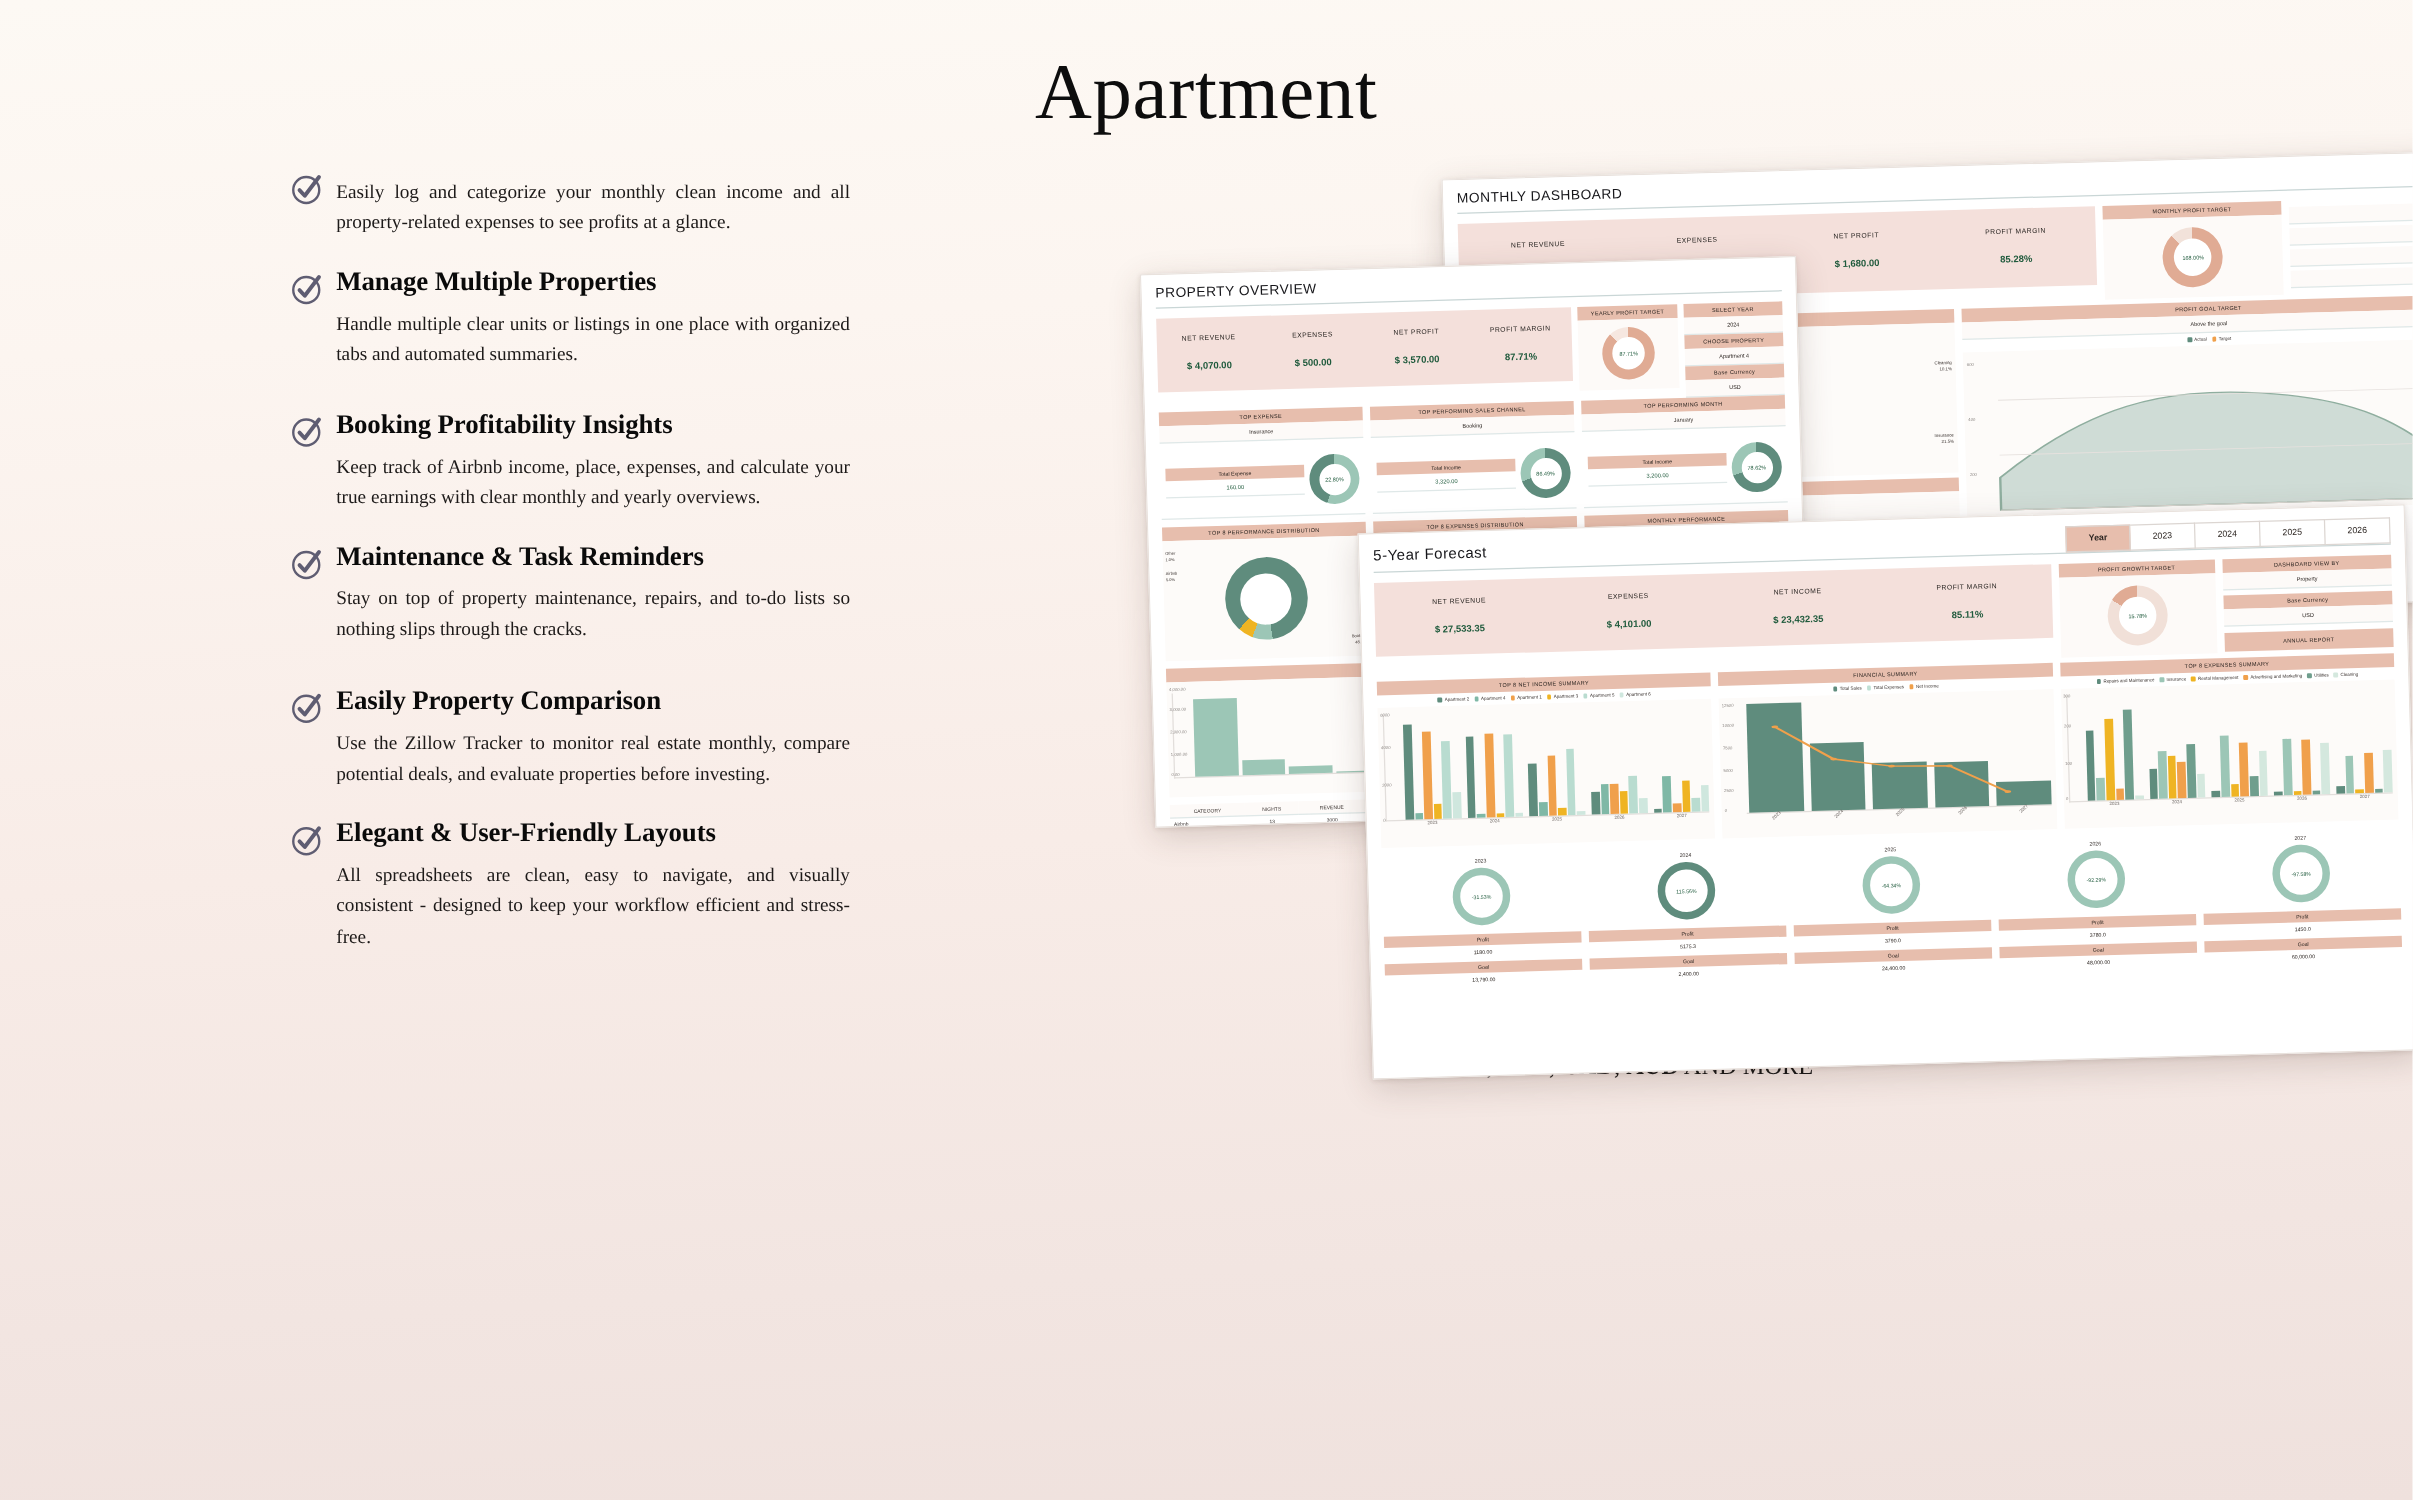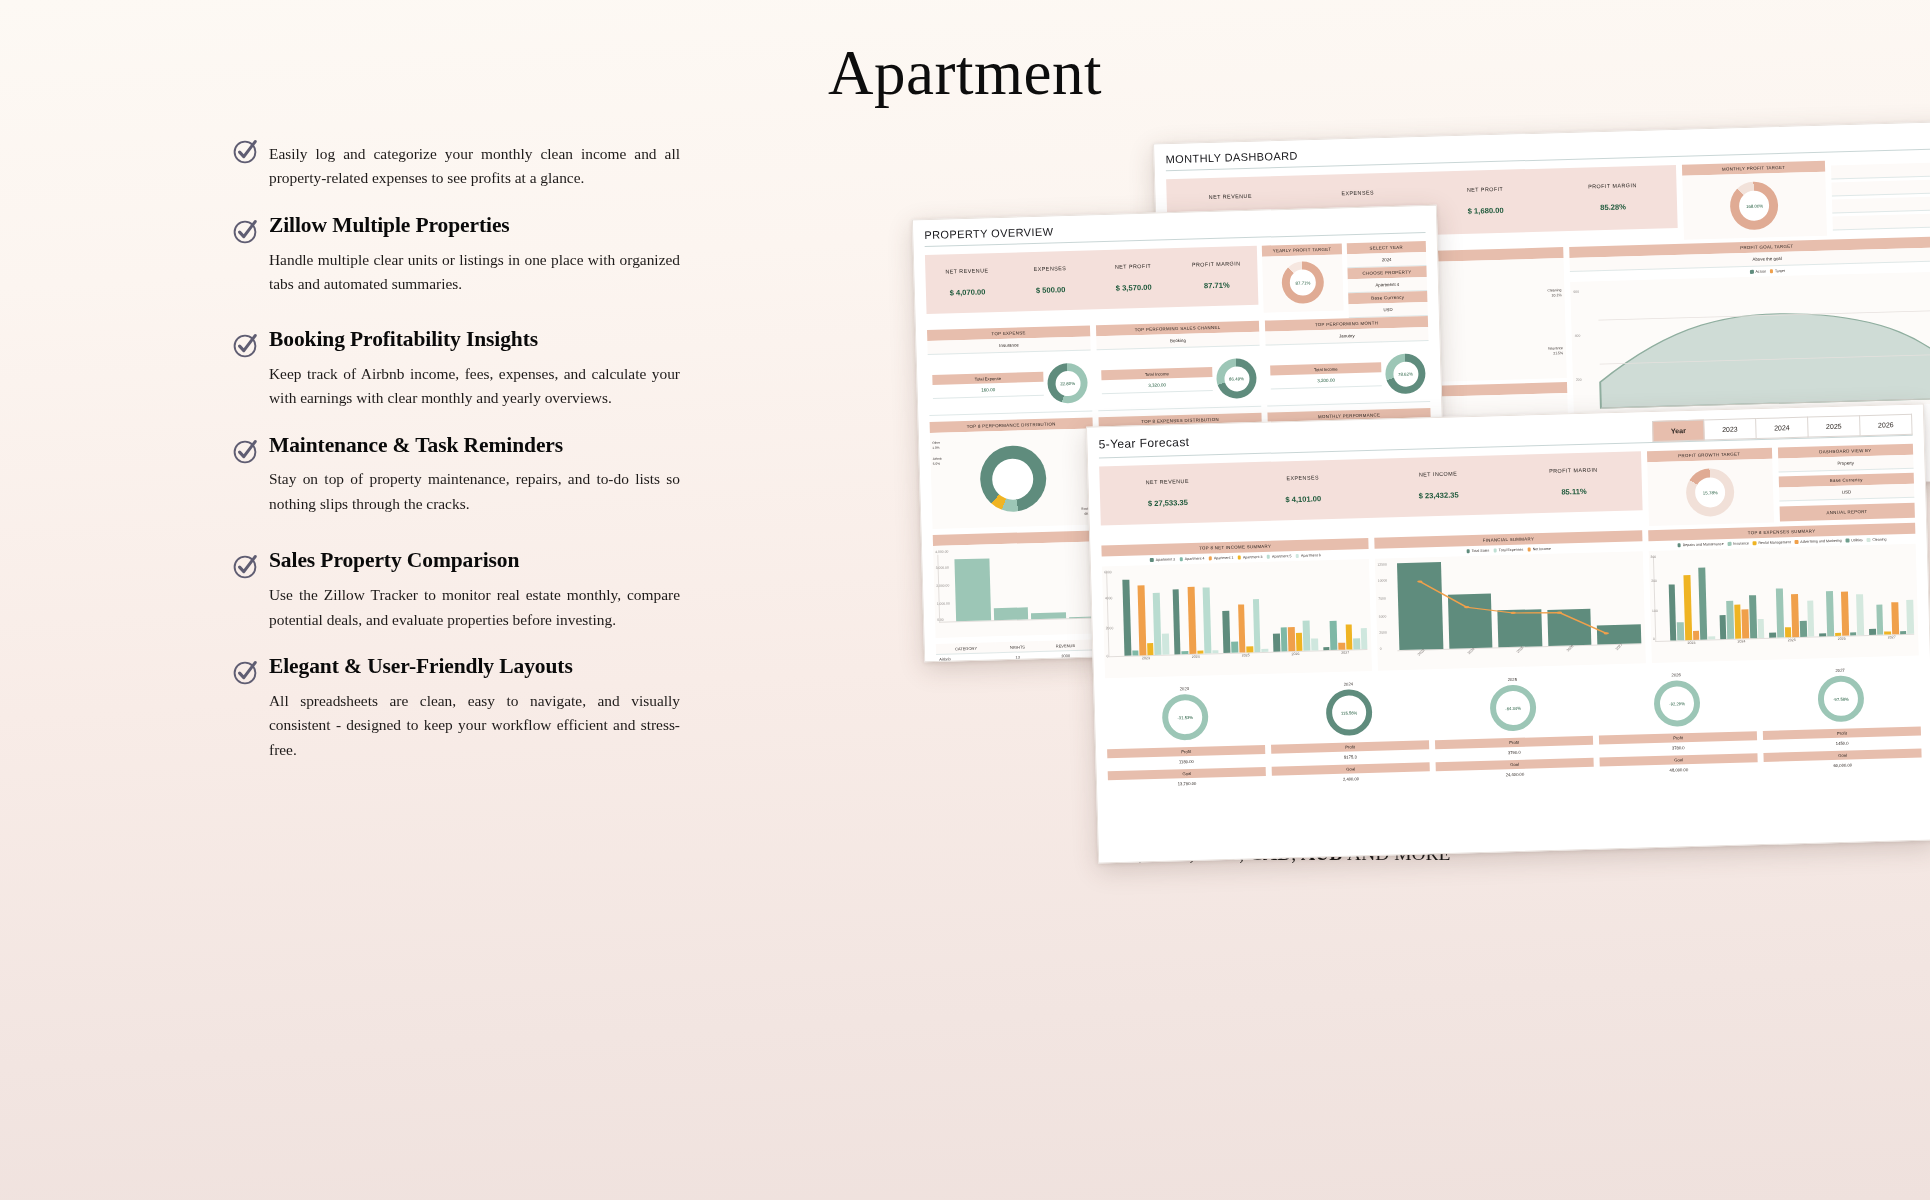--- a/index.html
+++ b/index.html
@@ -132,34 +132,34 @@
     </div>
     </div>
     <div class="feature" style="--gap: 22px;">
       <span class="check-icon">
         <svg viewBox="0 0 28 28" width="28" height="28">
   <circle cx="13" cy="15" r="10.4" fill="none" stroke="#5f5d72" stroke-width="1.9"></circle>
   <path d="M7.6 15.1 L11.8 19.6 L23.2 4.6" fill="none" stroke="#5f5d72" stroke-width="3.1" stroke-linecap="round" stroke-linejoin="round"></path>
 </svg>
       </span>
     <div class="f-body">
-      <div class="f-title">Zillow Multiple Properties</div>
+      <div class="f-title">Manage Multiple Properties</div>
       <div class="f-desc">Handle multiple clear units or listings in one place with organized tabs and automated summaries.</div>
     </div>
     </div>
     <div class="feature" style="--gap: 30px;">
       <span class="check-icon">
         <svg viewBox="0 0 28 28" width="28" height="28">
   <circle cx="13" cy="15" r="10.4" fill="none" stroke="#5f5d72" stroke-width="1.9"></circle>
   <path d="M7.6 15.1 L11.8 19.6 L23.2 4.6" fill="none" stroke="#5f5d72" stroke-width="3.1" stroke-linecap="round" stroke-linejoin="round"></path>
 </svg>
       </span>
     <div class="f-body">
       <div class="f-title">Booking Profitability Insights</div>
-      <div class="f-desc">Keep track of Airbnb income, fees, expenses, and calculate your with earnings with clear monthly and yearly overviews.</div>
+      <div class="f-desc">Keep track of Airbnb income, place, expenses, and calculate your true earnings with clear monthly and yearly overviews.</div>
     </div>
     </div>
     <div class="feature" style="--gap: 22px;">
       <span class="check-icon">
         <svg viewBox="0 0 28 28" width="28" height="28">
   <circle cx="13" cy="15" r="10.4" fill="none" stroke="#5f5d72" stroke-width="1.9"></circle>
   <path d="M7.6 15.1 L11.8 19.6 L23.2 4.6" fill="none" stroke="#5f5d72" stroke-width="3.1" stroke-linecap="round" stroke-linejoin="round"></path>
 </svg>
       </span>
     <div class="f-body">
@@ -168,21 +168,21 @@
     </div>
     </div>
     <div class="feature" style="--gap: 32px;">
       <span class="check-icon">
         <svg viewBox="0 0 28 28" width="28" height="28">
   <circle cx="13" cy="15" r="10.4" fill="none" stroke="#5f5d72" stroke-width="1.9"></circle>
   <path d="M7.6 15.1 L11.8 19.6 L23.2 4.6" fill="none" stroke="#5f5d72" stroke-width="3.1" stroke-linecap="round" stroke-linejoin="round"></path>
 </svg>
       </span>
     <div class="f-body">
-      <div class="f-title">Sales Property Comparison</div>
+      <div class="f-title">Easily Property Comparison</div>
       <div class="f-desc">Use the Zillow Tracker to monitor real estate monthly, compare potential deals, and evaluate properties before investing.</div>
     </div>
     </div>
     <div class="feature" style="--gap: 22px;">
       <span class="check-icon">
         <svg viewBox="0 0 28 28" width="28" height="28">
   <circle cx="13" cy="15" r="10.4" fill="none" stroke="#5f5d72" stroke-width="1.9"></circle>
   <path d="M7.6 15.1 L11.8 19.6 L23.2 4.6" fill="none" stroke="#5f5d72" stroke-width="3.1" stroke-linecap="round" stroke-linejoin="round"></path>
 </svg>
       </span>

